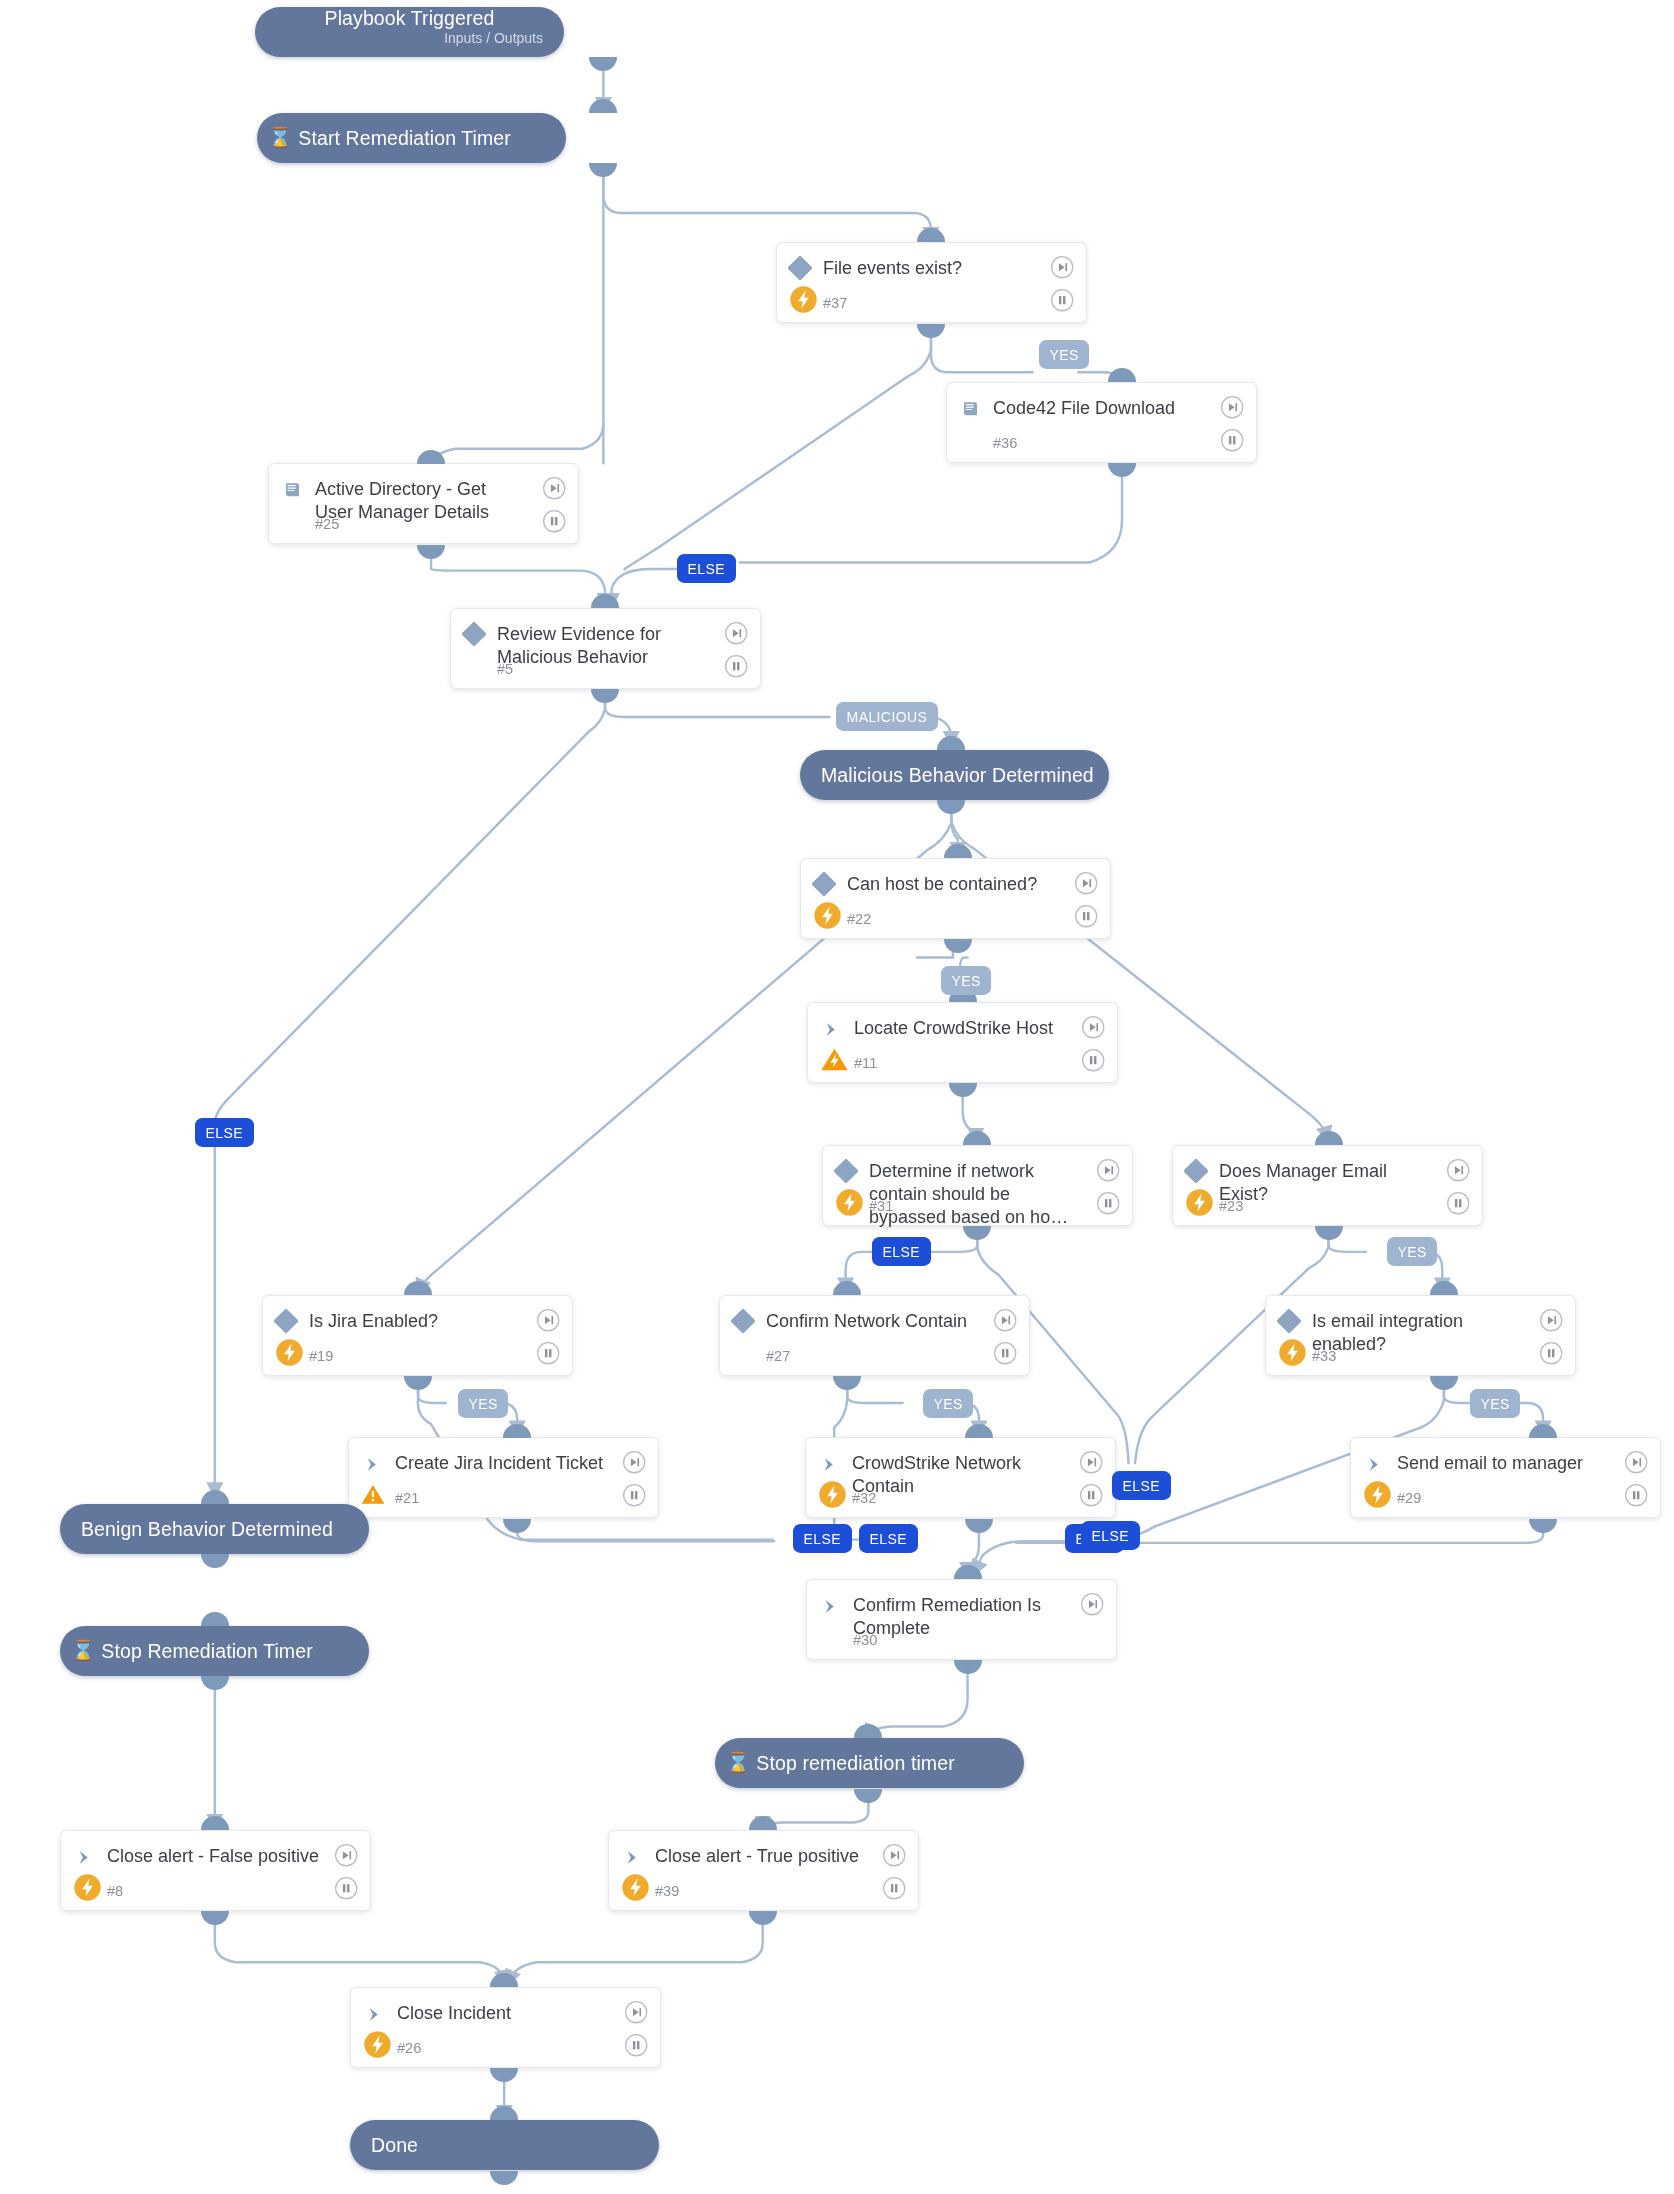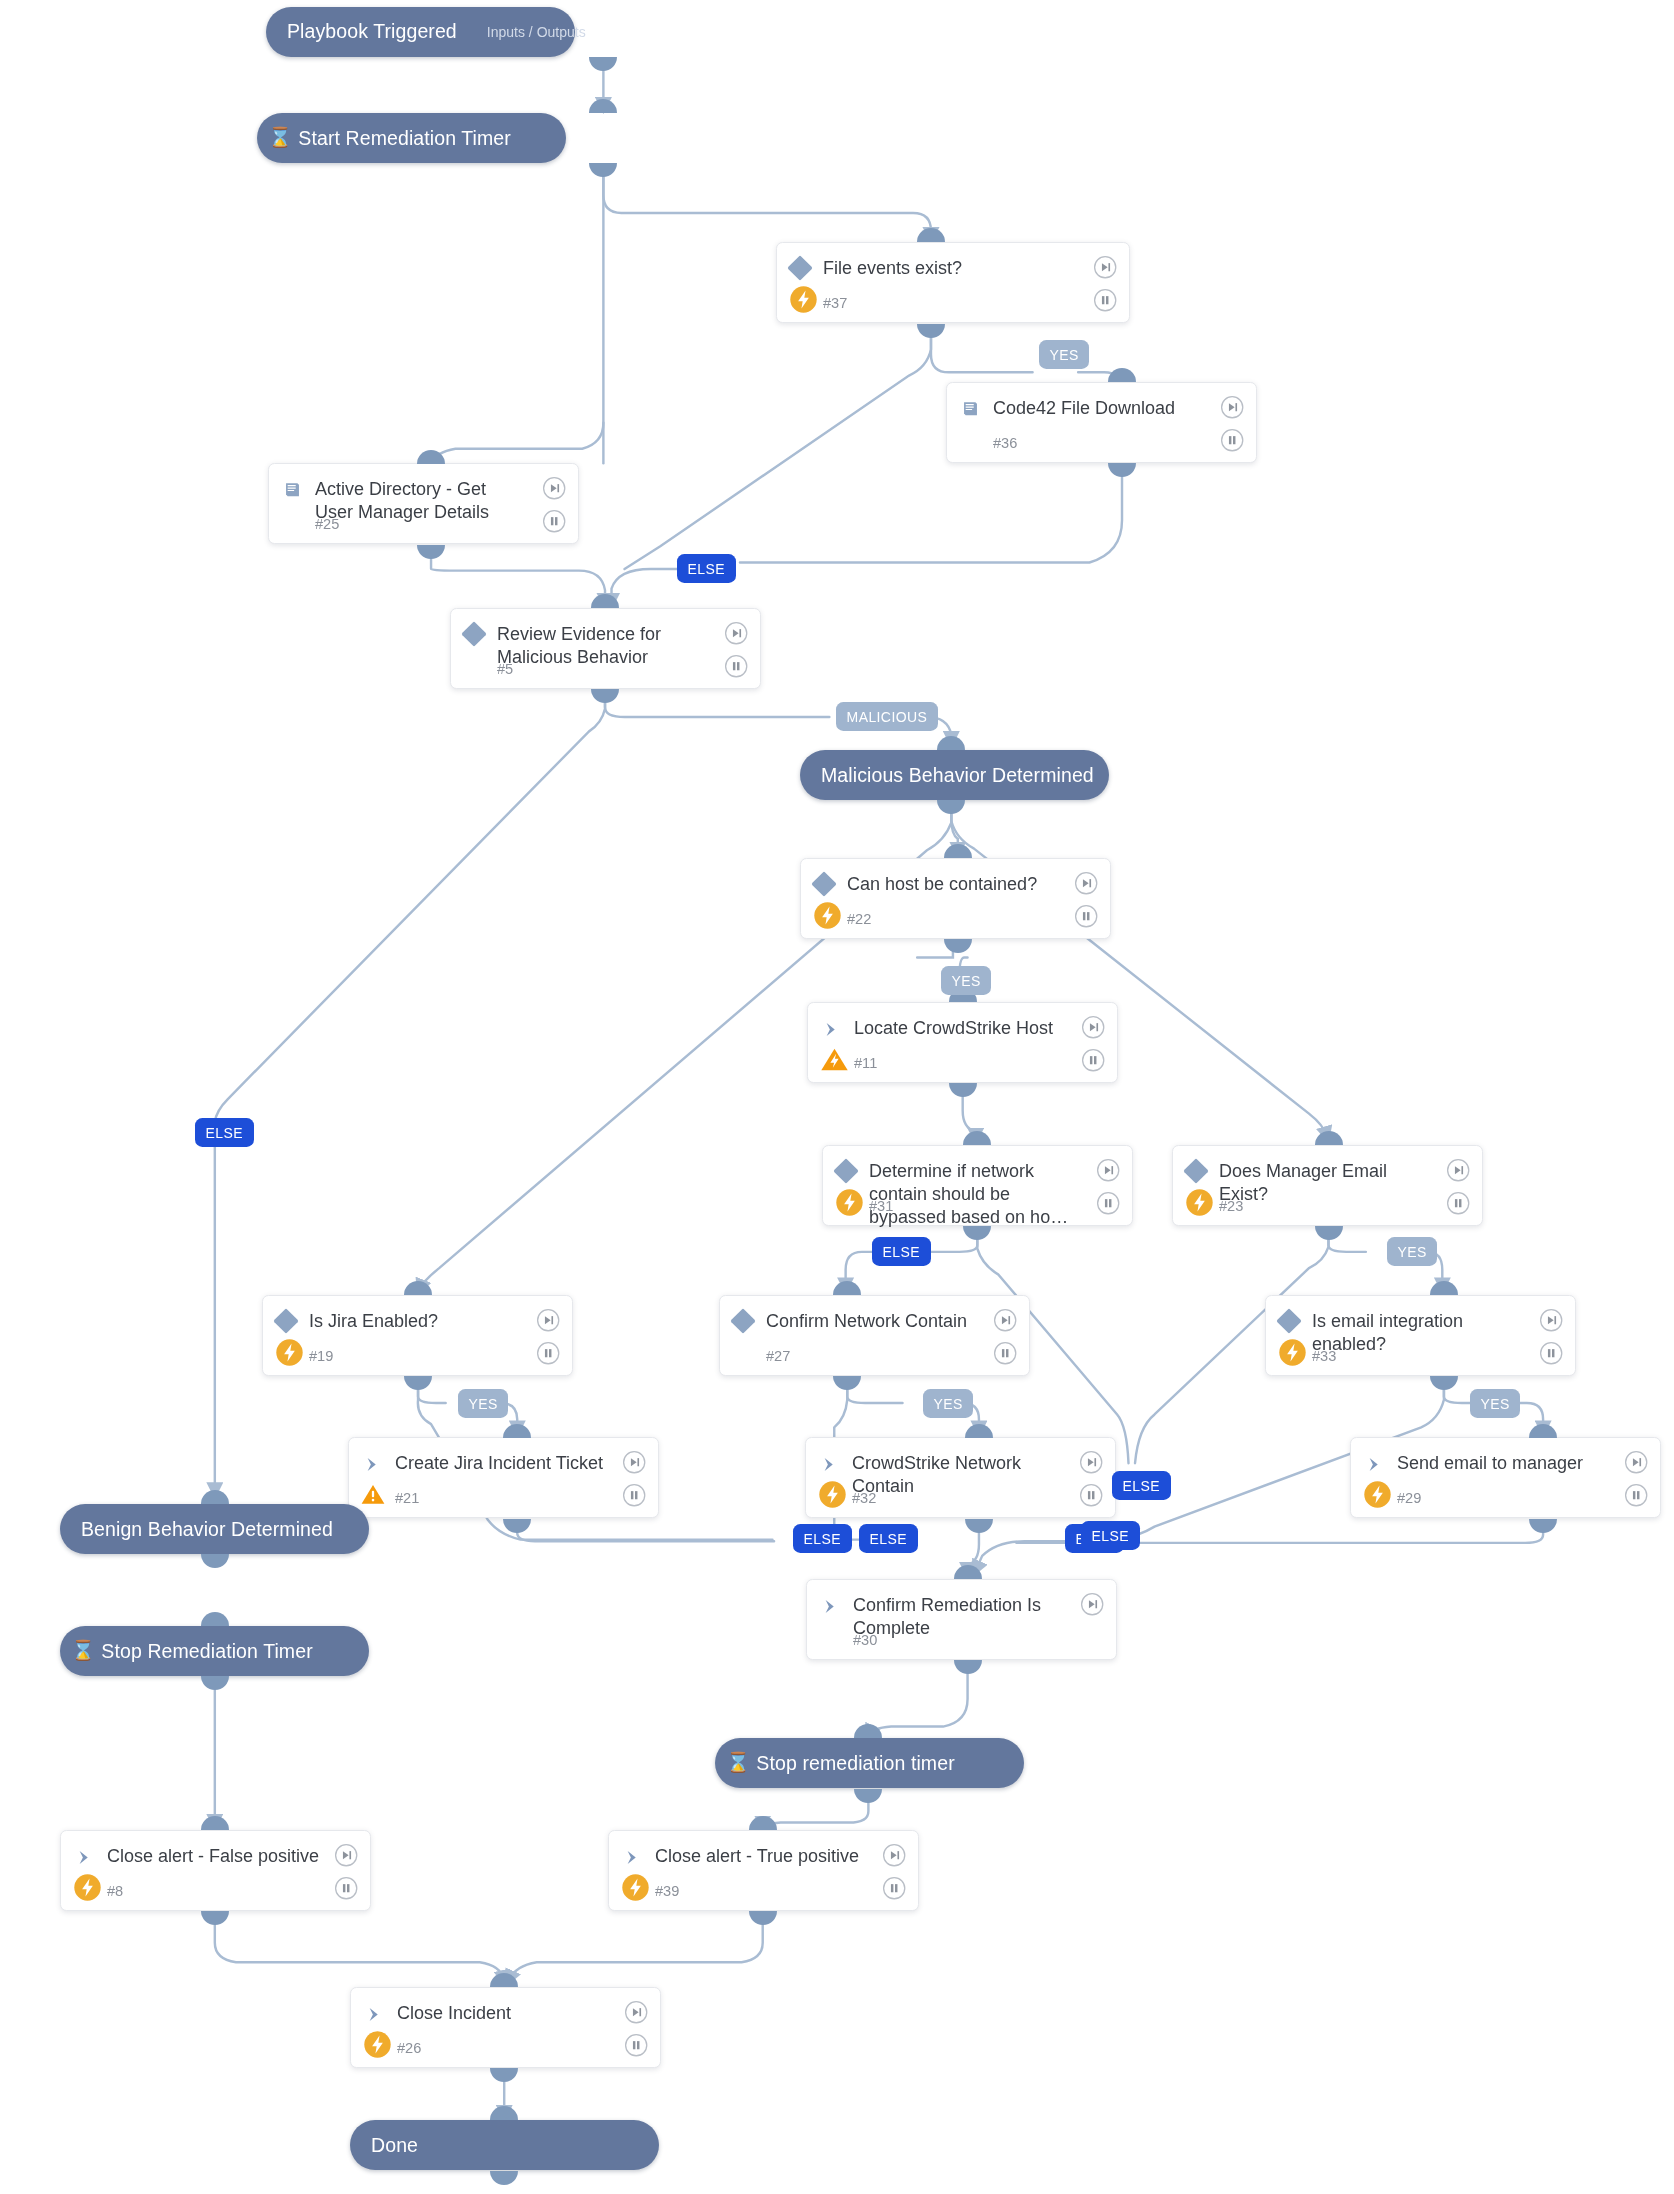--- a/index.html
+++ b/index.html
@@ -325,21 +325,21 @@
 
   <div class="port top" style="left:749px;top:1816px;"></div>
   <div class="port bot" style="left:749px;top:1911px;"></div>
 
   <div class="port top" style="left:490px;top:1973px;"></div>
   <div class="port bot" style="left:490px;top:2068px;"></div>
 
   <div class="port top" style="left:490px;top:2106px;"></div>
   <div class="port bot" style="left:490px;top:2171px;"></div>
 
-  <div class="pill" style="left:266px;top:6.5px;width:309px;height:50px;">
+  <div class="pill" style="left:255px;top:6.5px;width:309px;height:50px;flex-direction:column;">
     <span class="pill-label">Playbook Triggered</span>
     <span class="pill-sub">Inputs / Outputs</span>
   </div>
 
   <div class="pill" style="left:257px;top:113px;width:309px;height:50px;padding-left:11.4px;">
     <span class="hourglass">⌛</span>
     <span class="pill-label">Start Remediation Timer</span>
   </div>
 
   <div class="pill" style="left:800px;top:750px;width:309px;height:50px;">
@@ -357,21 +357,21 @@
 
   <div class="pill" style="left:715px;top:1738px;width:309px;height:50px;padding-left:11.4px;">
     <span class="hourglass">⌛</span>
     <span class="pill-label">Stop remediation timer</span>
   </div>
 
   <div class="pill" style="left:350px;top:2120px;width:309px;height:50px;">
     <span class="pill-label">Done</span>
   </div>
 
-  <div class="card" style="left:776px;top:242px;width:354px;height:81px;">
+  <div class="card" style="left:776px;top:242px;width:311px;height:81px;">
     <div class="card-title-row">
       <div class="card-icon">
           <div class="ico-diamond"></div>
         </div>
       <div class="card-title">File events exist?</div>
     </div>
     <div class="card-badge">
       <svg viewBox="0 0 40 40">
           <circle cx="20" cy="20" r="16" fill="#f0ab2c"></circle>
           <path d="M22.5 9 L13.5 22 L19 22 L17.5 31 L26.5 18 L21 18 Z" fill="#fff"></path>

